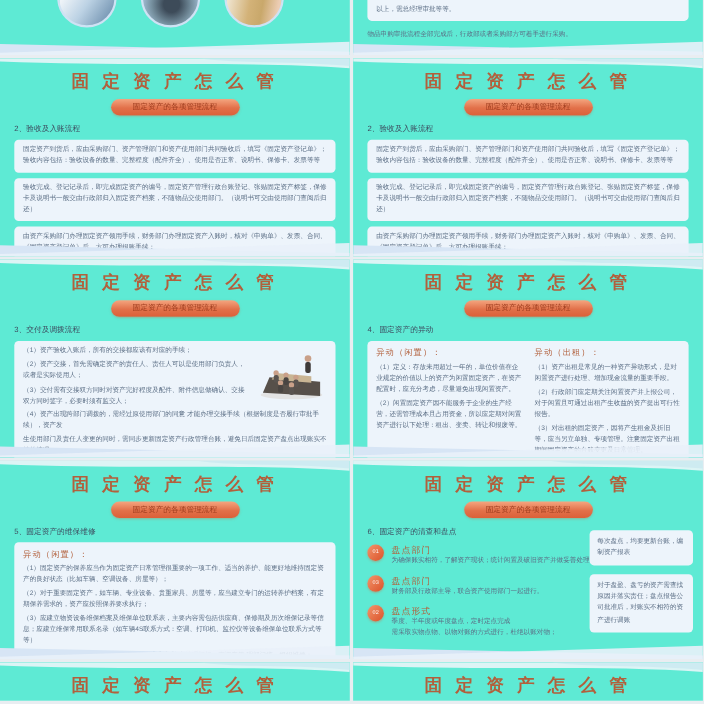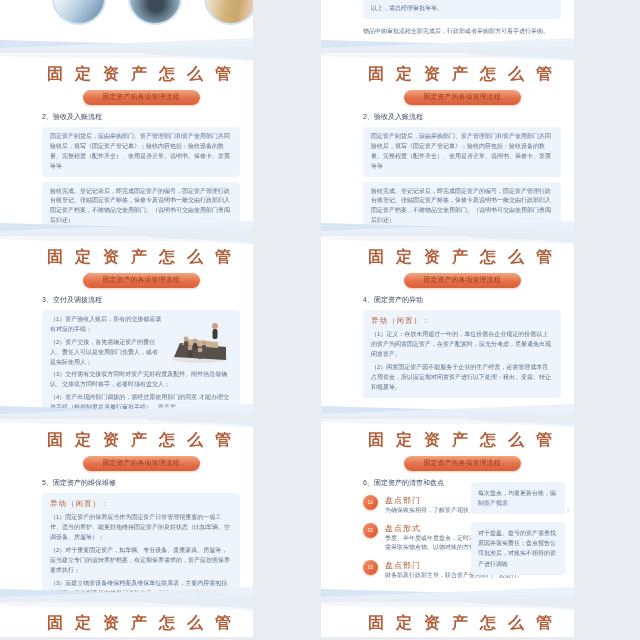--- a/index.html
+++ b/index.html
@@ -1,18 +1,18 @@
 <!DOCTYPE html>
 <html><head>
 <meta charset="utf-8">
 <style>
   * { box-sizing: border-box; margin: 0; padding: 0; }
   html,body { width:640px; height:640px; background:#e9edf1; font-family:"Liberation Sans", sans-serif; overflow:hidden; }
   .grid { display:grid; grid-template-columns:318px 318px; gap:3px; width:640px; }
-  .slide { position:relative; background:#ffffff; width:253px; overflow:hidden;padding-left:29px; }
+  .slide { position:relative; background:#5eead4; width:318px; overflow:hidden; }
   .slide.partial-top { height:50px; }
   .slide.full { height:180px; }
   .slide.partial-bottom { height:35px; }
 
   
   .wave-bottom { position:absolute; bottom:0; left:0; width:100%; height:15px; display:block; }
   .wave-top { position:absolute; top:0; left:0; width:100%; height:12px; display:block; opacity:.85; }
 
   
   .s-title { margin-top:11px; text-align:center; font-family:"Liberation Serif","DejaVu Serif",serif; font-weight:600; font-size:16px; letter-spacing:4px; color:#b2603c; white-space:nowrap; }
@@ -171,20 +171,26 @@
     <div class="s-title">固 定 资 产 怎 么 管</div>
     <div class="s-badge">固定资产的各项管理流程</div>
     <div class="s-section">4、固定资产的异动</div>
     <div class="box">
       <div class="cols">
         <div class="col">
           <div class="col-title">异动（闲置）：</div>
           <p>（1）定义：存放未用超过一年的，单位价值在企业规定的价值以上的资产为闲置固定资产，在资产配置时，应充分考虑，尽量避免出现闲置资产。</p>
           <p>（2）闲置固定资产因不能服务于企业的生产经营，还需管理成本且占用资金，所以应定期对闲置资产进行以下处理：租出、变卖、转让和报废等。</p>
         </div>
+        <div class="col">
+          <div class="col-title">异动（出租）：</div>
+          <p>（1）资产出租是常见的一种资产异动形式，是对闲置资产进行处理、增加现金流量的重要手段。</p>
+          <p>（2）行政部门应定期关注闲置资产并上报公司，对于闲置且可通过出租产生收益的资产提出可行性报告。</p>
+          <p>（3）对出租的固定资产，因将产生租金及折旧等，应当另立单独、专项管理。注意固定资产出租期间固定资产的台账变更及日常管理。</p>
+        </div>
       </div>
     </div>
     <svg class="wave-bottom" viewBox="0 0 318 15" preserveAspectRatio="none">
       <path d="M0 5 L318 12 L318 15 L0 15 Z" fill="#d7e5f5"></path>
       <path d="M0 13 L318 3 L318 15 L0 15 Z" fill="#e9f1fa" opacity="0.9"></path>
     </svg>
   </div>
 
   <div class="slide full">
     <svg class="wave-top" viewBox="0 0 318 12" preserveAspectRatio="none">
@@ -217,34 +223,34 @@
     <div class="s-section">6、固定资产的清查和盘点</div>
     <div class="points">
       <div class="point-row">
         <div class="point-circle">01</div>
         <div class="point-body">
           <div class="point-title">盘点部门</div>
           <div class="point-line">为确保账实相符，了解资产现状；统计闲置及破旧资产并做妥善处理；</div>
         </div>
       </div>
       <div class="point-row">
+        <div class="point-circle">03</div>
+        <div class="point-body">
+          <div class="point-title">盘点部门</div>
+          <div class="point-line">财务部及行政部主导，联合资产使用部门一起进行。</div>
+        </div>
+      </div>
+      <div class="point-row">
         <div class="point-circle">02</div>
         <div class="point-body">
           <div class="point-title">盘点形式</div>
           <div class="point-line">季度、半年度或年度盘点，定时定点完成</div>
           <div class="point-line">需采取实物点物、以物对账的方式进行，杜绝以账对物；</div>
         </div>
       </div>
-      <div class="point-row">
-        <div class="point-circle">03</div>
-        <div class="point-body">
-          <div class="point-title">盘点部门</div>
-          <div class="point-line">财务部及行政部主导，联合资产使用部门一起进行。</div>
-        </div>
-      </div>
     </div>
     <div class="side-box b1">每次盘点，均要更新台账，编制资产报表</div>
     <div class="side-box b2">对于盘盈、盘亏的资产需查找原因并落实责任；盘点报告公司批准后，对账实不相符的资产进行调账</div>
     <svg class="wave-bottom" viewBox="0 0 318 15" preserveAspectRatio="none">
       <path d="M0 5 L318 12 L318 15 L0 15 Z" fill="#d7e5f5"></path>
       <path d="M0 13 L318 3 L318 15 L0 15 Z" fill="#e9f1fa" opacity="0.9"></path>
     </svg>
   </div>
 
   <div class="slide partial-bottom">

